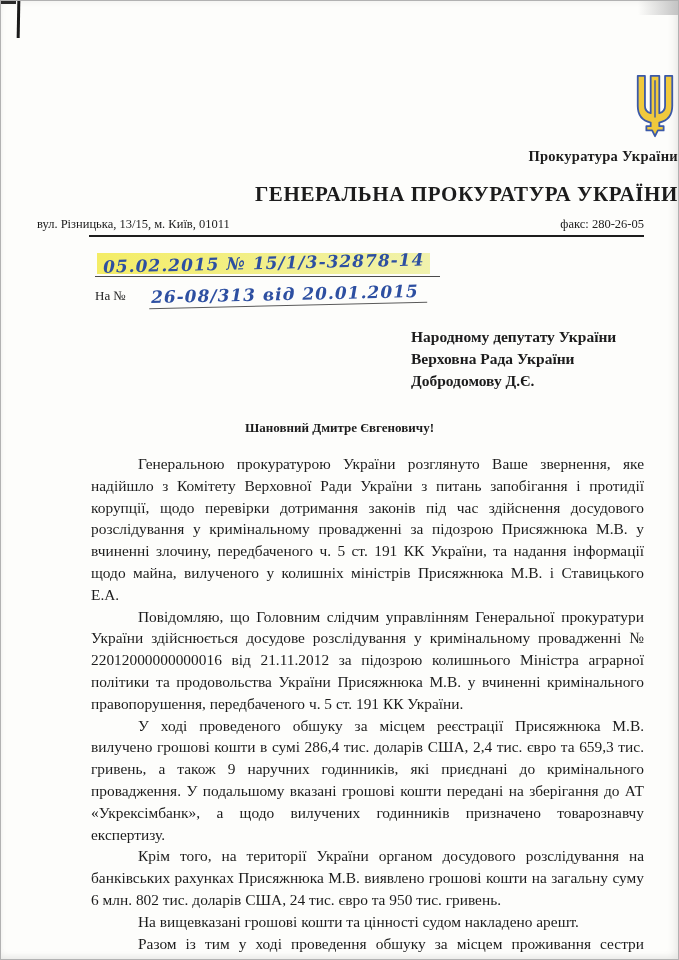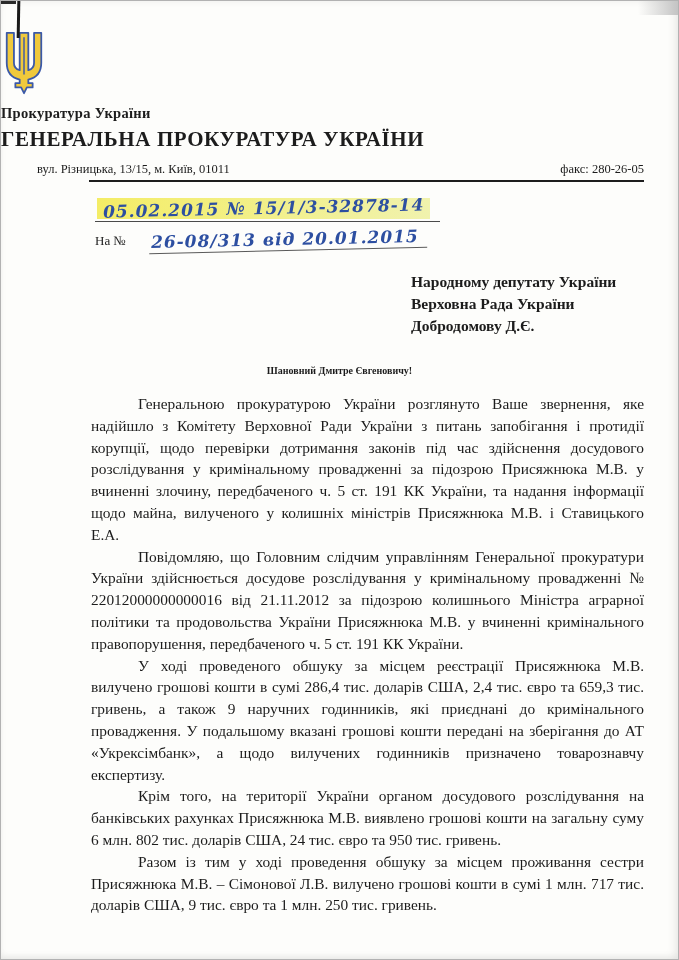--- a/index.html
+++ b/index.html
@@ -14,44 +14,44 @@
     overflow:hidden;
     font-family:"Liberation Serif","DejaVu Serif",serif;
     color:#1c1c1c;
   }
   
   .scan-mark-v{position:absolute;left:16px;top:0;width:3px;height:37px;background:#1a1a1a;transform:rotate(1deg);}
   .scan-mark-h{position:absolute;left:0;top:0;width:15px;height:3px;background:#2a2a2a;}
   .scan-smudge-tr{position:absolute;right:0;top:0;width:40px;height:14px;background:linear-gradient(to left, #c4c4c4, rgba(196,196,196,0));}
 
   
-  .letterhead{text-align:left;padding-top:30px;}
+  .letterhead{text-align:right;padding-top:73px;}
   .emblem{display:inline-block;}
   .org-small{margin-top:6px;font-size:14.5px;font-weight:bold;letter-spacing:.3px;}
-  .org-title{margin-top:5px;font-size:21px;font-weight:bold;letter-spacing:.6px;}
+  .org-title{margin-top:17px;font-size:21px;font-weight:bold;letter-spacing:.6px;}
   .addr-row{display:flex;justify-content:space-between;margin:10px 34px 0 36px;font-size:12.5px;}
   .rule{border:none;border-top:2px solid #1d1d1d;margin:3px 34px 0 88px;}
 
   
   .refs{margin:16px 0 0 94px;font-size:17px;}
   .hand{
     font-family:"DejaVu Serif",serif;font-style:italic;font-weight:bold;
     color:#2d4fa1;letter-spacing:1px;display:inline-block;transform:rotate(-1.3deg);
   }
   .ref1{display:inline-block;border-bottom:1px solid #4a4a4a;padding:0 10px 2px 2px;}
   .highlight{background:linear-gradient(100deg, rgba(243,235,85,.9), rgba(230,233,110,.55));padding:1px 6px;}
   .ref2{margin-top:7px;}
   .ref2 .prefix{font-size:13px;color:#222;font-style:normal;margin-right:19px;}
   .ref2 .hand{border-bottom:1px solid #5a5a5a;padding:0 8px 1px 2px;}
 
   
   .recipient{margin:20px 0 0 410px;font-size:15.5px;font-weight:bold;line-height:1.42;}
 
   
-  .salutation{margin-top:28px;text-align:center;font-weight:bold;font-size:10px;}
+  .salutation{margin-top:28px;text-align:center;font-weight:bold;font-size:13px;}
 
   
   .letter-body{margin:17px 34px 0 90px;font-size:15.4px;line-height:21.8px;text-align:justify;}
   .letter-body p{margin:0;text-indent:47px;}
 </style>
 </head>
 <body>
 
 <div class="page">
 
@@ -91,16 +91,17 @@
     <div>Добродомову Д.Є.</div>
   </div>
 
   <div class="salutation">Шановний Дмитре Євгеновичу!</div>
 
   <div class="letter-body">
     <p>Генеральною прокуратурою України розглянуто Ваше звернення, яке надійшло з Комітету Верховної Ради України з питань запобігання і протидії корупції, щодо перевірки дотримання законів під час здійснення досудового розслідування у кримінальному провадженні за підозрою Присяжнюка М.В. у вчиненні злочину, передбаченого ч. 5 ст. 191 КК України, та надання інформації щодо майна, вилученого у колишніх міністрів Присяжнюка М.В. і Ставицького Е.А.</p>
     <p>Повідомляю, що Головним слідчим управлінням Генеральної прокуратури України здійснюється досудове розслідування у кримінальному провадженні № 22012000000000016 від 21.11.2012 за підозрою колишнього Міністра аграрної політики та продовольства України Присяжнюка М.В. у вчиненні кримінального правопорушення, передбаченого ч. 5 ст. 191 КК України.</p>
     <p>У ході проведеного обшуку за місцем реєстрації Присяжнюка М.В. вилучено грошові кошти в сумі 286,4 тис. доларів США, 2,4 тис. євро та 659,3 тис. гривень, а також 9 наручних годинників, які приєднані до кримінального провадження. У подальшому вказані грошові кошти передані на зберігання до АТ «Укрексімбанк», а щодо вилучених годинників призначено товарознавчу експертизу.</p>
     <p>Крім того, на території України органом досудового розслідування на банківських рахунках Присяжнюка М.В. виявлено грошові кошти на загальну суму 6 млн. 802 тис. доларів США, 24 тис. євро та 950 тис. гривень.</p>
+    <p>На вищевказані грошові кошти та цінності судом накладено арешт.</p>
     <p>Разом із тим у ході проведення обшуку за місцем проживання сестри Присяжнюка М.В. – Сімонової Л.В. вилучено грошові кошти в сумі 1 млн. 717 тис. доларів США, 9 тис. євро та 1 млн. 250 тис. гривень.</p>
   </div>
 
 </div>
 
 </body></html>

